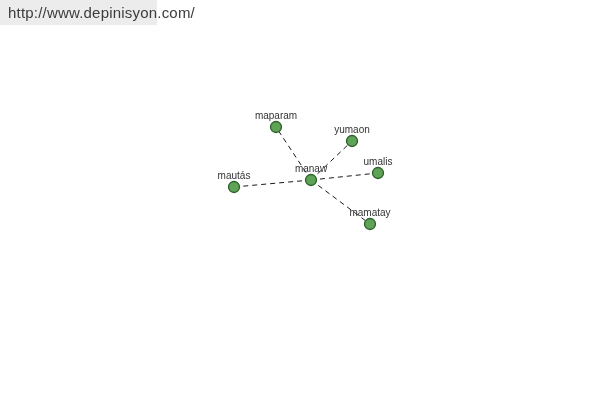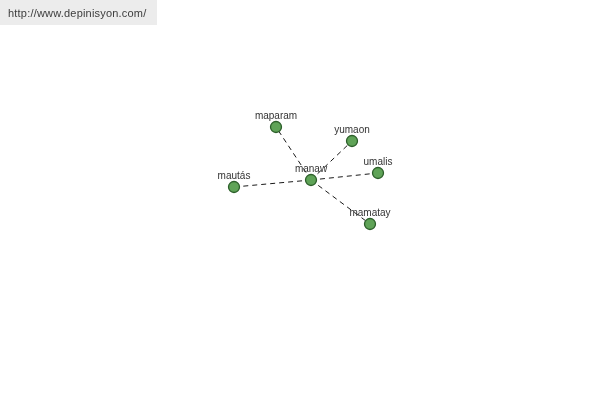--- a/index.html
+++ b/index.html
@@ -21,21 +21,21 @@
     left: 0;
     width: 157px;
     height: 25px;
     background: #ececec;
     display: flex;
     align-items: center;
     box-sizing: border-box;
     padding-left: 8px;
   }
   .url-bar span {
-    font-size: 11px;
+    font-size: 15px;
     color: #3c3c3c;
     letter-spacing: 0.2px;
     white-space: nowrap;
   }
   svg.graph {
     position: absolute;
     top: 0;
     left: 0;
     font-family: "Liberation Sans", sans-serif;
   }

